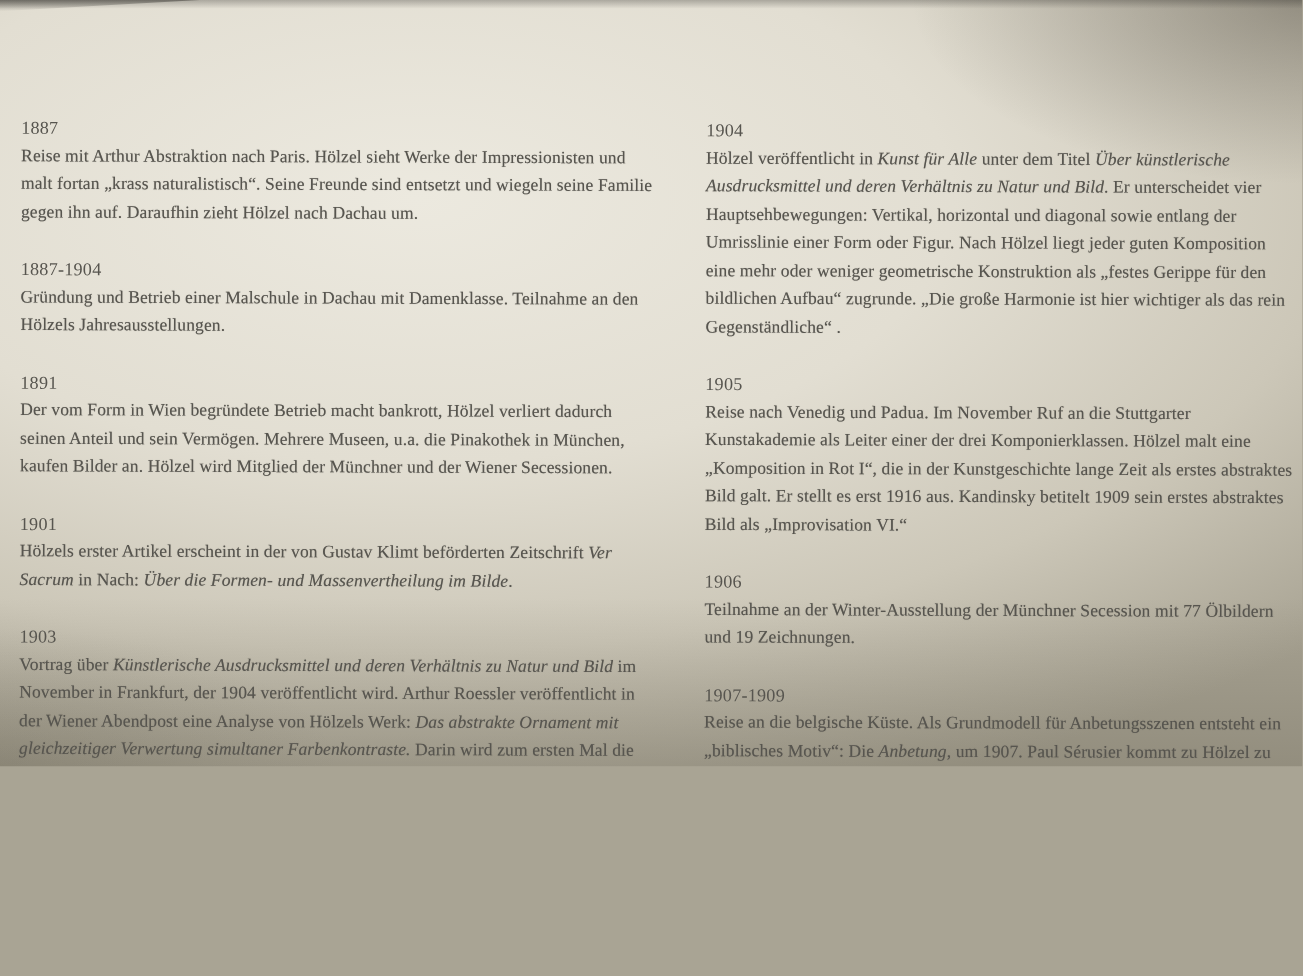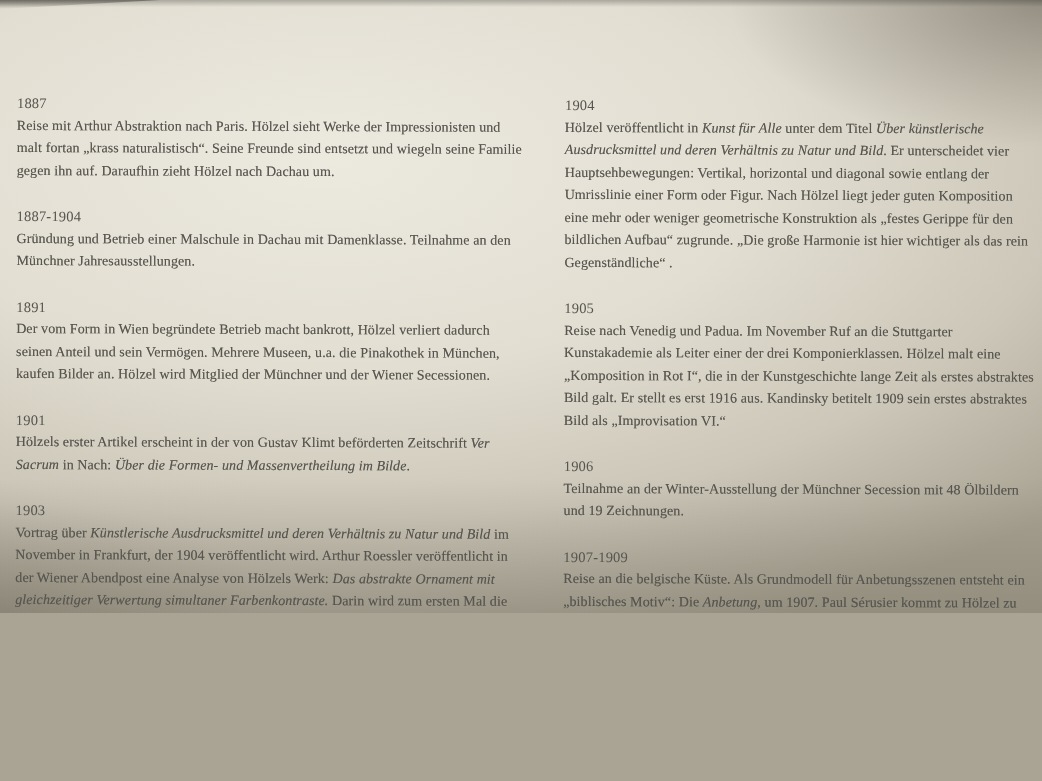--- a/index.html
+++ b/index.html
@@ -44,21 +44,21 @@
   <div class="top-edge"></div>
   <div class="corner-sliver"></div>
   <div class="columns">
     <div class="col col-left">
         <div class="entry">
           <div class="year">1887</div>
           <p class="body"><span>Reise mit Arthur Abstraktion nach Paris. Hölzel sieht Werke der Impressionisten und malt fortan „krass naturalistisch“. Seine Freunde sind entsetzt und wiegeln seine Familie gegen ihn auf. Daraufhin zieht Hölzel nach Dachau um.</span></p>
         </div>
         <div class="entry">
           <div class="year">1887-1904</div>
-          <p class="body"><span>Gründung und Betrieb einer Malschule in Dachau mit Damenklasse. Teilnahme an den Münchner Jahresausstellungen.</span></p>
+          <p class="body"><span>Gründung und Betrieb einer Malschule in Dachau mit Damenklasse. Teilnahme an den Hölzels Jahresausstellungen.</span></p>
         </div>
         <div class="entry">
           <div class="year">1891</div>
           <p class="body"><span>Der vom Form in Wien begründete Betrieb macht bankrott, Hölzel verliert dadurch seinen Anteil und sein Vermögen. Mehrere Museen, u.a. die Pinakothek in München, kaufen Bilder an. Hölzel wird Mitglied der Münchner und der Wiener Secessionen.</span></p>
         </div>
         <div class="entry">
           <div class="year">1901</div>
           <p class="body"><span>Hölzels erster Artikel erscheint in der von Gustav Klimt beförderten Zeitschrift </span><span class="it">Ver Sacrum</span><span> in Nach: </span><span class="it">Über die Formen- und Massenvertheilung im Bilde</span><span>.</span></p>
         </div>
         <div class="entry">
@@ -70,21 +70,21 @@
         <div class="entry">
           <div class="year">1904</div>
           <p class="body"><span>Hölzel veröffentlicht in </span><span class="it">Kunst für Alle</span><span> unter dem Titel </span><span class="it">Über künstlerische Ausdrucksmittel und deren Verhältnis zu Natur und Bild</span><span>. Er unterscheidet vier Hauptsehbewegungen: Vertikal, horizontal und diagonal sowie entlang der Umrisslinie einer Form oder Figur. Nach Hölzel liegt jeder guten Komposition eine mehr oder weniger geometrische Konstruktion als „festes Gerippe für den bildlichen Aufbau“ zugrunde. „Die große Harmonie ist hier wichtiger als das rein Gegenständliche“ .</span></p>
         </div>
         <div class="entry">
           <div class="year">1905</div>
           <p class="body"><span>Reise nach Venedig und Padua. Im November Ruf an die Stuttgarter Kunstakademie als Leiter einer der drei Komponierklassen. Hölzel malt eine „Komposition in Rot I“, die in der Kunstgeschichte lange Zeit als erstes abstraktes Bild galt. Er stellt es erst 1916 aus. Kandinsky betitelt 1909 sein erstes abstraktes Bild als „Improvisation VI.“</span></p>
         </div>
         <div class="entry">
           <div class="year">1906</div>
-          <p class="body"><span>Teilnahme an der Winter-Ausstellung der Münchner Secession mit 48 Ölbildern und 19 Zeichnungen.</span></p>
+          <p class="body"><span>Teilnahme an der Winter-Ausstellung der Münchner Secession mit 77 Ölbildern und 19 Zeichnungen.</span></p>
         </div>
         <div class="entry">
           <div class="year">1907-1909</div>
           <p class="body"><span>Reise an die belgische Küste. Als Grundmodell für Anbetungsszenen entsteht ein „biblisches Motiv“: Die </span><span class="it">Anbetung</span><span>, um 1907. Paul Sérusier kommt zu Hölzel zu einem mehrtägigen Gedankenaustausch. Ausstellungen in Mannheim, Düren, Frankfurt und Berlin zusammen mit Werken von Ludwig Dill. Er spricht von Werken, die infolge theoretischer Probleme entstanden seien und nur einen kleinen Kreis interessieren. Es handelt sich dabei um „farbige Constructionen“.</span></p>
         </div>
       </div>
   </div>
 </div>
 
 </body></html>

